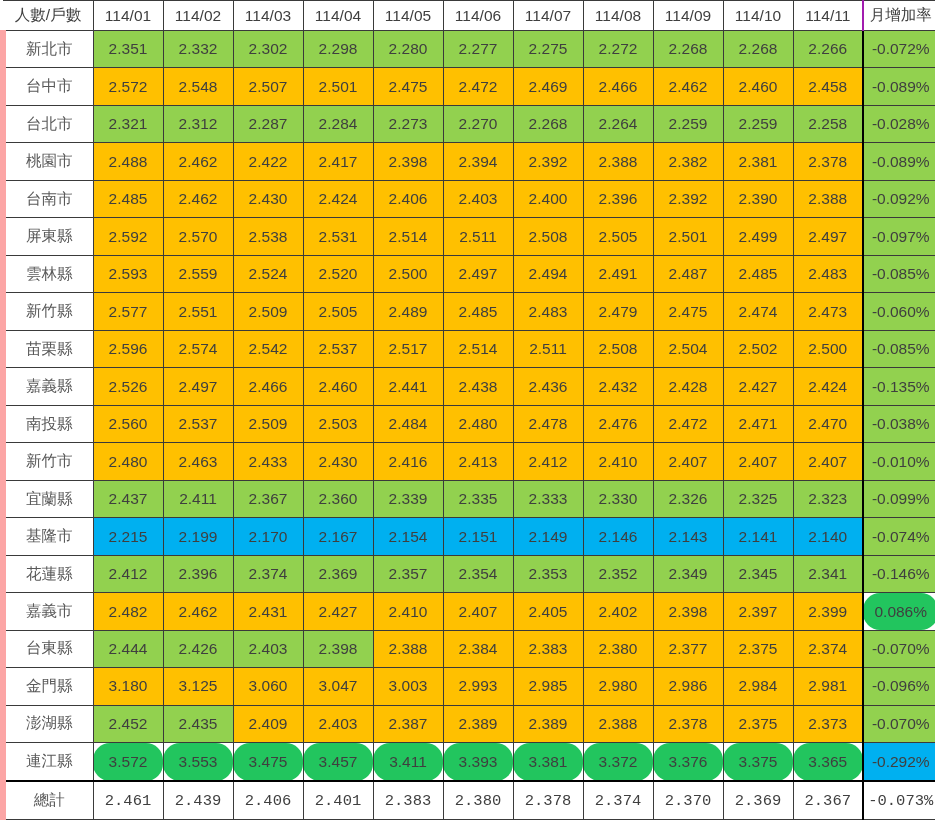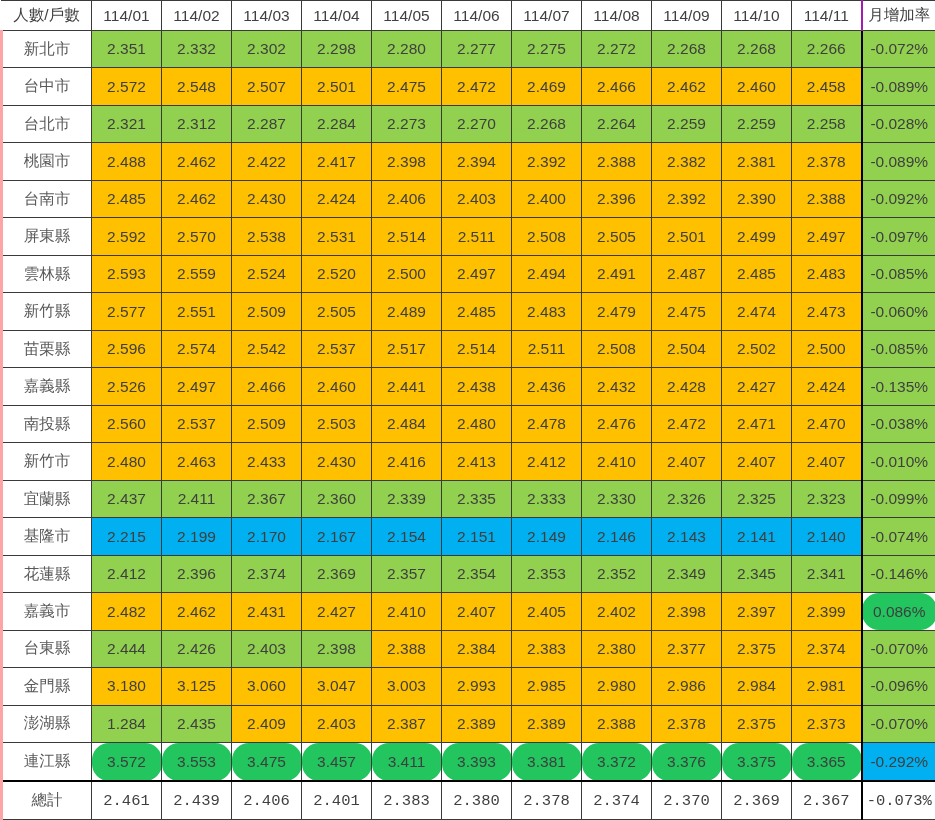--- a/index.html
+++ b/index.html
@@ -47,21 +47,21 @@
   thead th.corner {
     border-left: 1px solid #ffffff;
   }
   thead th.rate-head {
     border-left: 2px solid #a21caf;
   }
   tbody td.rowhead {
     background: #ffffff;
     color: #595959;
     font-size: 15.5px;
-    border-left: 3px solid #fca5a5;
+    border-left: 6px solid #fca5a5;
   }
   tbody td.rate {
     border-left: 2px solid #000000;
     margin-left: 36px;
   }
   tbody tr.total td {
     background: #ffffff;
     border-top: 2px solid #000000;
     font-family: Liberation Mono, monospace;
   }
@@ -368,21 +368,21 @@
           <td class="c-orange">2.993</td>
           <td class="c-orange">2.985</td>
           <td class="c-orange">2.980</td>
           <td class="c-orange">2.986</td>
           <td class="c-orange">2.984</td>
           <td class="c-orange">2.981</td>
           <td class="rate c-green">-0.096%</td>
         </tr>
         <tr>
           <td class="rowhead">澎湖縣</td>
-          <td class="c-green">1.284</td>
+          <td class="c-green">2.452</td>
           <td class="c-green">2.435</td>
           <td class="c-orange">2.409</td>
           <td class="c-orange">2.403</td>
           <td class="c-orange">2.387</td>
           <td class="c-orange">2.389</td>
           <td class="c-orange">2.389</td>
           <td class="c-orange">2.388</td>
           <td class="c-orange">2.378</td>
           <td class="c-orange">2.375</td>
           <td class="c-orange">2.373</td>

